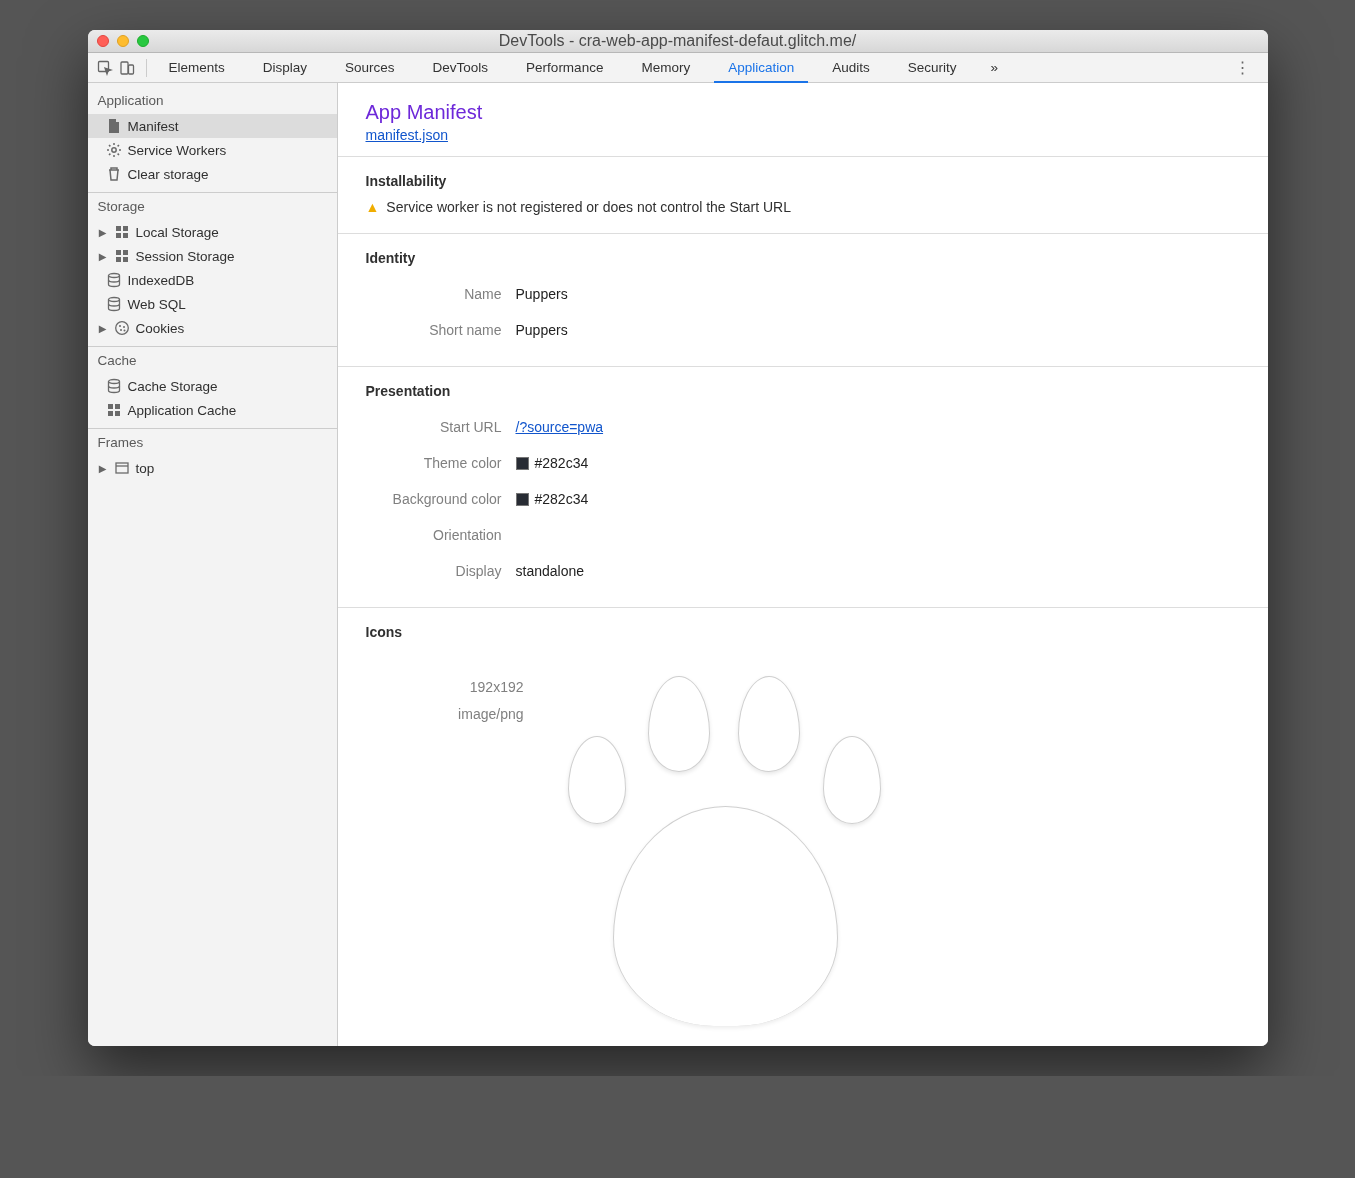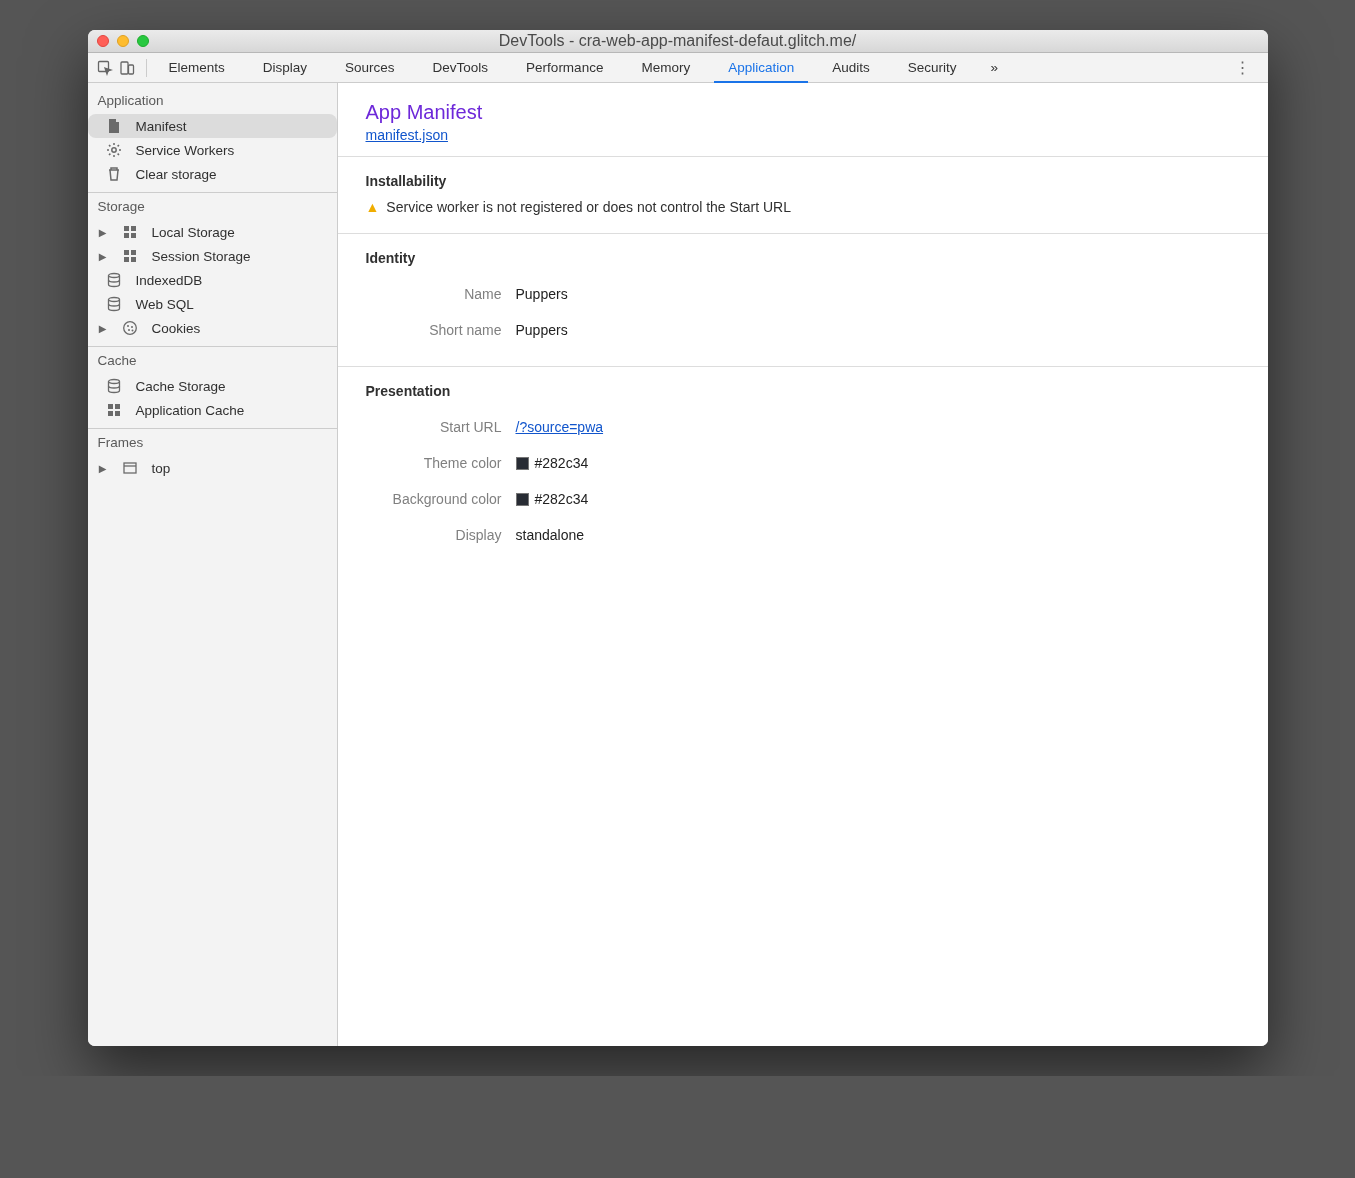--- a/index.html
+++ b/index.html
@@ -64,23 +64,22 @@
       font-size: 13.5px;
       color: #303030;
       padding-top: 4px;
     }
     .side-section-header { padding: 6px 10px 6px 10px; color: #5a5a5a; }
     .side-section-header.with-border { border-top: 1px solid #ccc; margin-top: 6px; }
     .side-item {
       display: flex; align-items: center;
       padding: 4px 6px 4px 10px;
       cursor: pointer;
-      gap: 14px;
+      gap: 6px;
       color: #303030;
-      border-radius: 8px;
     }
     .side-item.selected { background: #dcdcdc; }
     .side-item .tree-caret { width: 10px; display: inline-flex; justify-content: center; color: #666; font-size: 10px; }
     .side-item .side-icon { width: 16px; height: 16px; display: inline-flex; align-items: center; justify-content: center; color: #6a6a6a; }
     .side-item .side-label { flex: 1; }
     .indent { padding-left: 18px; }
 
     .main {
       flex: 1;
       overflow-y: auto;
@@ -333,21 +332,41 @@
           </div>
         </div>
         <div class="m-row">
           <div class="m-key">Background color</div>
           <div class="m-val">
             <span class="swatch" style="background:#282c34"></span>
             <span>#282c34</span>
           </div>
         </div>
         <div class="m-row">
+          <div class="m-key">Orientation</div>
+          <div class="m-val"></div>
+        </div>
+        <div class="m-row">
           <div class="m-key">Display</div>
           <div class="m-val">standalone</div>
         </div>
       </div>
 
+      <div class="m-section">
+        <div class="m-section-title">Icons</div>
+        <div class="icons-area">
+          <div class="icons-meta">
+            <div>192x192</div>
+            <div>image/png</div>
+          </div>
+          <div class="paw-art">
+            <div class="paw-toe" style="left:20px; top:70px; width:58px; height:88px;"></div>
+            <div class="paw-toe" style="left:100px; top:10px; width:62px; height:96px;"></div>
+            <div class="paw-toe" style="left:190px; top:10px; width:62px; height:96px;"></div>
+            <div class="paw-toe" style="left:275px; top:70px; width:58px; height:88px;"></div>
+            <div class="paw-pad" style="left:65px; top:140px; width:225px; height:220px;"></div>
+          </div>
+        </div>
+      </div>
 
     </div>
   </div>
 </div>
 
 </body></html>

